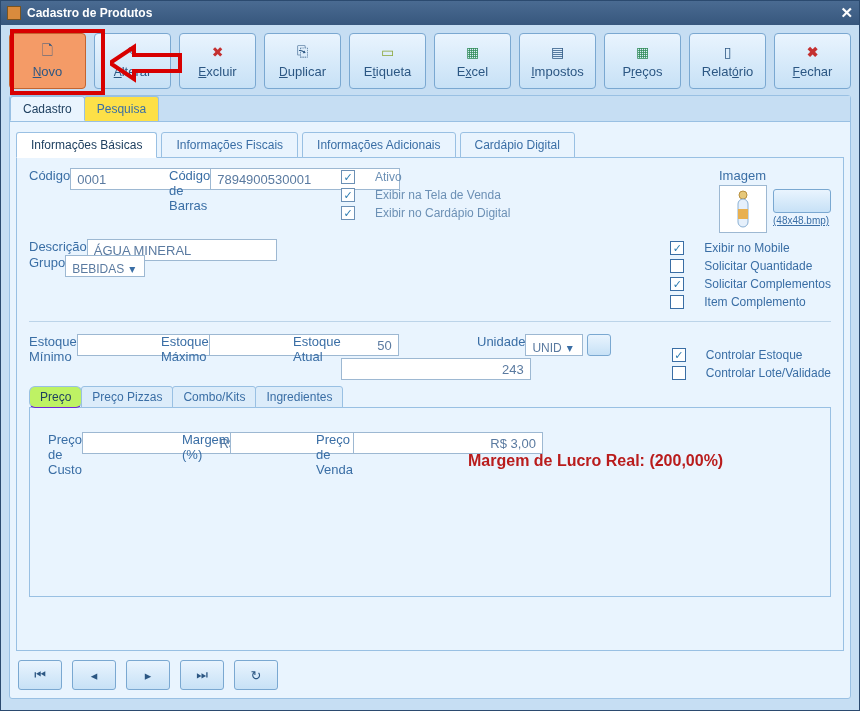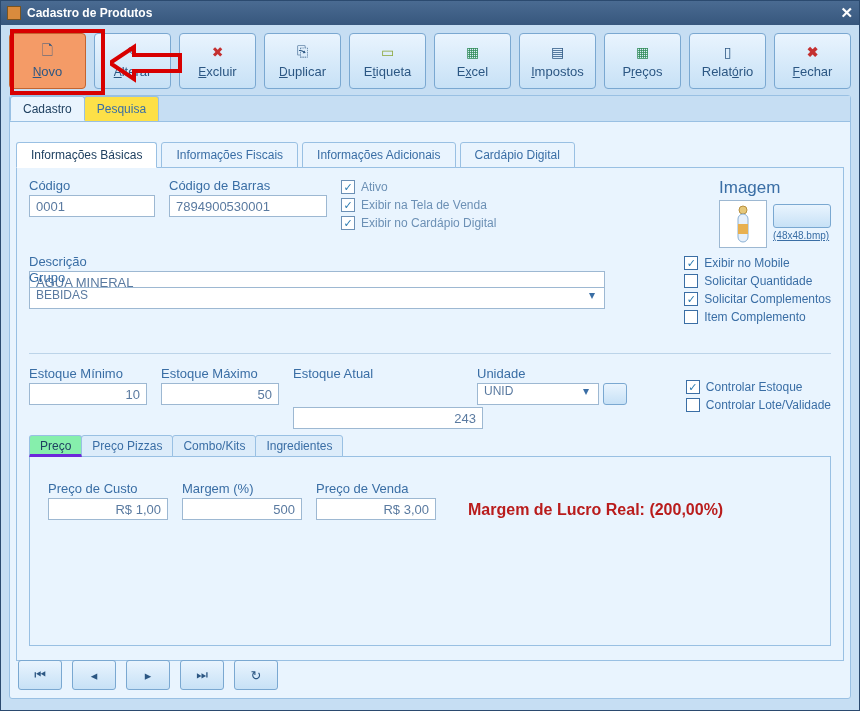--- a/index.html
+++ b/index.html
@@ -20,55 +20,55 @@
   .highlight-box { position:absolute; left:9px; top:28px; width:95px; height:66px; border:4px solid #d80000; pointer-events:none; z-index:5;}
   .arrow { position:absolute; left:109px; top:42px; z-index:5; pointer-events:none;}
   .arrow svg { display:block; }
 
   .outer-tabs { margin: 0 8px 8px 8px; background:#e9f4fe; border:1px solid #99c0e3; border-radius:3px; height: 604px; position:relative; }
   .tabstrip { display:flex; gap:0; height:26px; background:#c6def3; border-bottom:1px solid #99c0e3; }
   .tab { padding:5px 12px 4px 12px; border:1px solid #99c0e3; border-bottom:none; background:#e9f4fe; color:#3a6ea5; margin-right:-1px; border-top-left-radius:3px;border-top-right-radius:3px; cursor:pointer;}
   .tab.active { background:#e9f4fe; font-weight:normal; color:#1f4060; border-bottom:1px solid #e9f4fe; position:relative; z-index:1;}
   .tab.inactive { background:#fde047; }
 
-  .tabbody { position:absolute; left:0; right:0; top:26px; bottom:0; padding:20px 6px; }
+  .tabbody { position:absolute; left:0; right:0; top:26px; bottom:0; padding:10px 6px; }
   .inner-tabstrip { display:flex; gap:4px; height:26px; }
   .itab { padding:5px 14px; border:1px solid #99c0e3; background:#e9f4fe; color:#3a6ea5; border-radius:3px 3px 0 0; cursor:pointer;}
   .itab.active { background:#fff; color:#1f4060; border-bottom:1px solid #fff;}
   .inner-body { border:1px solid #99c0e3; background:#e9f4fe; padding:10px 12px 12px 12px; height:494px; margin-top:-1px;}
 
   .row { display:flex; gap:14px; }
-  .field { display:flex; flex-direction:column; }
+  .field { display:flex; flex-direction:row; }
   .field label { color:#3a6ea5; font-size:13px; margin-bottom:2px; }
   .text { height:22px; border:1px solid #9db8d2; background:#fff; padding:2px 6px; color:#5a7aa0; font-size:13px; }
   .text.rt { text-align:right; }
-  .select { height:22px; border:1px solid #9db8d2; background:#fff; display:flex; align-items:flex-start; padding:0 4px 0 6px; color:#5a7aa0; font-size:13px; }
+  .select { height:22px; border:1px solid #9db8d2; background:#fff; display:flex; align-items:flex-end; padding:0 4px 0 6px; color:#5a7aa0; font-size:13px; }
   .select .caret { margin-left:auto; width:16px; text-align:center; color:#3a6ea5; }
   .smbtn { width:24px; height:22px; border:1px solid #7aa8d1; border-radius:3px; background:linear-gradient(#e9f4fe,#c7e1f6); cursor:pointer;}
 
   .checks { display:flex; flex-direction:column; gap:4px; margin-top:2px;}
-  .chk { display:flex; align-items:center; gap:6px; color:#6c90b5; font-size:13px;}
+  .chk { display:flex; align-items:center; gap:20px; color:#6c90b5; font-size:13px;}
   .chk .box { width:14px; height:14px; border:1px solid #6c90b5; background:#fff; display:flex; align-items:center; justify-content:center; font-size:11px; line-height:11px;}
   .chk .box.checked::after { content:"✓"; color:#2a7ab0;}
   .chk.crisp { color:#3a6ea5;}
   .chk.crisp .box { border-color:#3a6ea5;}
 
   .img-area { margin-left:auto; display:flex; flex-direction:column; }
-  .img-area label { color:#3a6ea5; font-size:17px; margin-bottom:2px;}
+  .img-area label { color:#3a6ea5; font-size:13px; margin-bottom:2px;}
   .img-row { display:flex; gap:6px; align-items:flex-start;}
   .img-thumb { width:48px; height:48px; border:1px solid #9db8d2; background:#fff; display:flex; align-items:center; justify-content:center;}
   .img-thumb svg{display:block;}
   .img-btn { width:58px; height:24px; border:1px solid #7aa8d1; border-radius:3px; background:linear-gradient(#e9f4fe,#c7e1f6); cursor:pointer; margin-top:4px;}
   .img-fname { font-size:10px; color:#3a6ea5; margin-top:2px; text-decoration:underline;}
 
   .sep { border-top:1px solid #bcd4e9; margin:12px 0;}
 
   .prtab-strip { display:flex; gap:0px; height:22px; margin-top:6px;}
   .prtab { padding:3px 10px; border:1px solid #99c0e3; background:#dcecfa; color:#3a6ea5; font-size:12px; border-radius:3px 3px 0 0; cursor:pointer; margin-right:-1px;}
-  .prtab.active { background:#86efac; color:#1f4060; border-bottom:3px solid #6d28d9; position:relative; z-index:1;}
+  .prtab.active { background:#bef264; color:#1f4060; border-bottom:1px solid #6d28d9; position:relative; z-index:1;border-radius:6px;}
   .price-body { border:1px solid #99c0e3; background:#e9f4fe; height:190px; margin-top:-1px; padding:24px 18px;}
   .margin-real { color:#b91c1c; font-weight:bold; font-size:16px; margin-left:18px; margin-top:20px;}
 
   .nav-bar { position:absolute; left:8px; bottom:8px; display:flex; gap:10px;}
   .navbtn { width:44px; height:30px; border:1px solid #7aa8d1; border-radius:3px; background:linear-gradient(#e9f4fe,#c7e1f6); display:flex; align-items:center; justify-content:center; color:#2c5783; cursor:pointer; font-size:13px;}
 </style>
 </head>
 <body>
 
 <div class="window">

